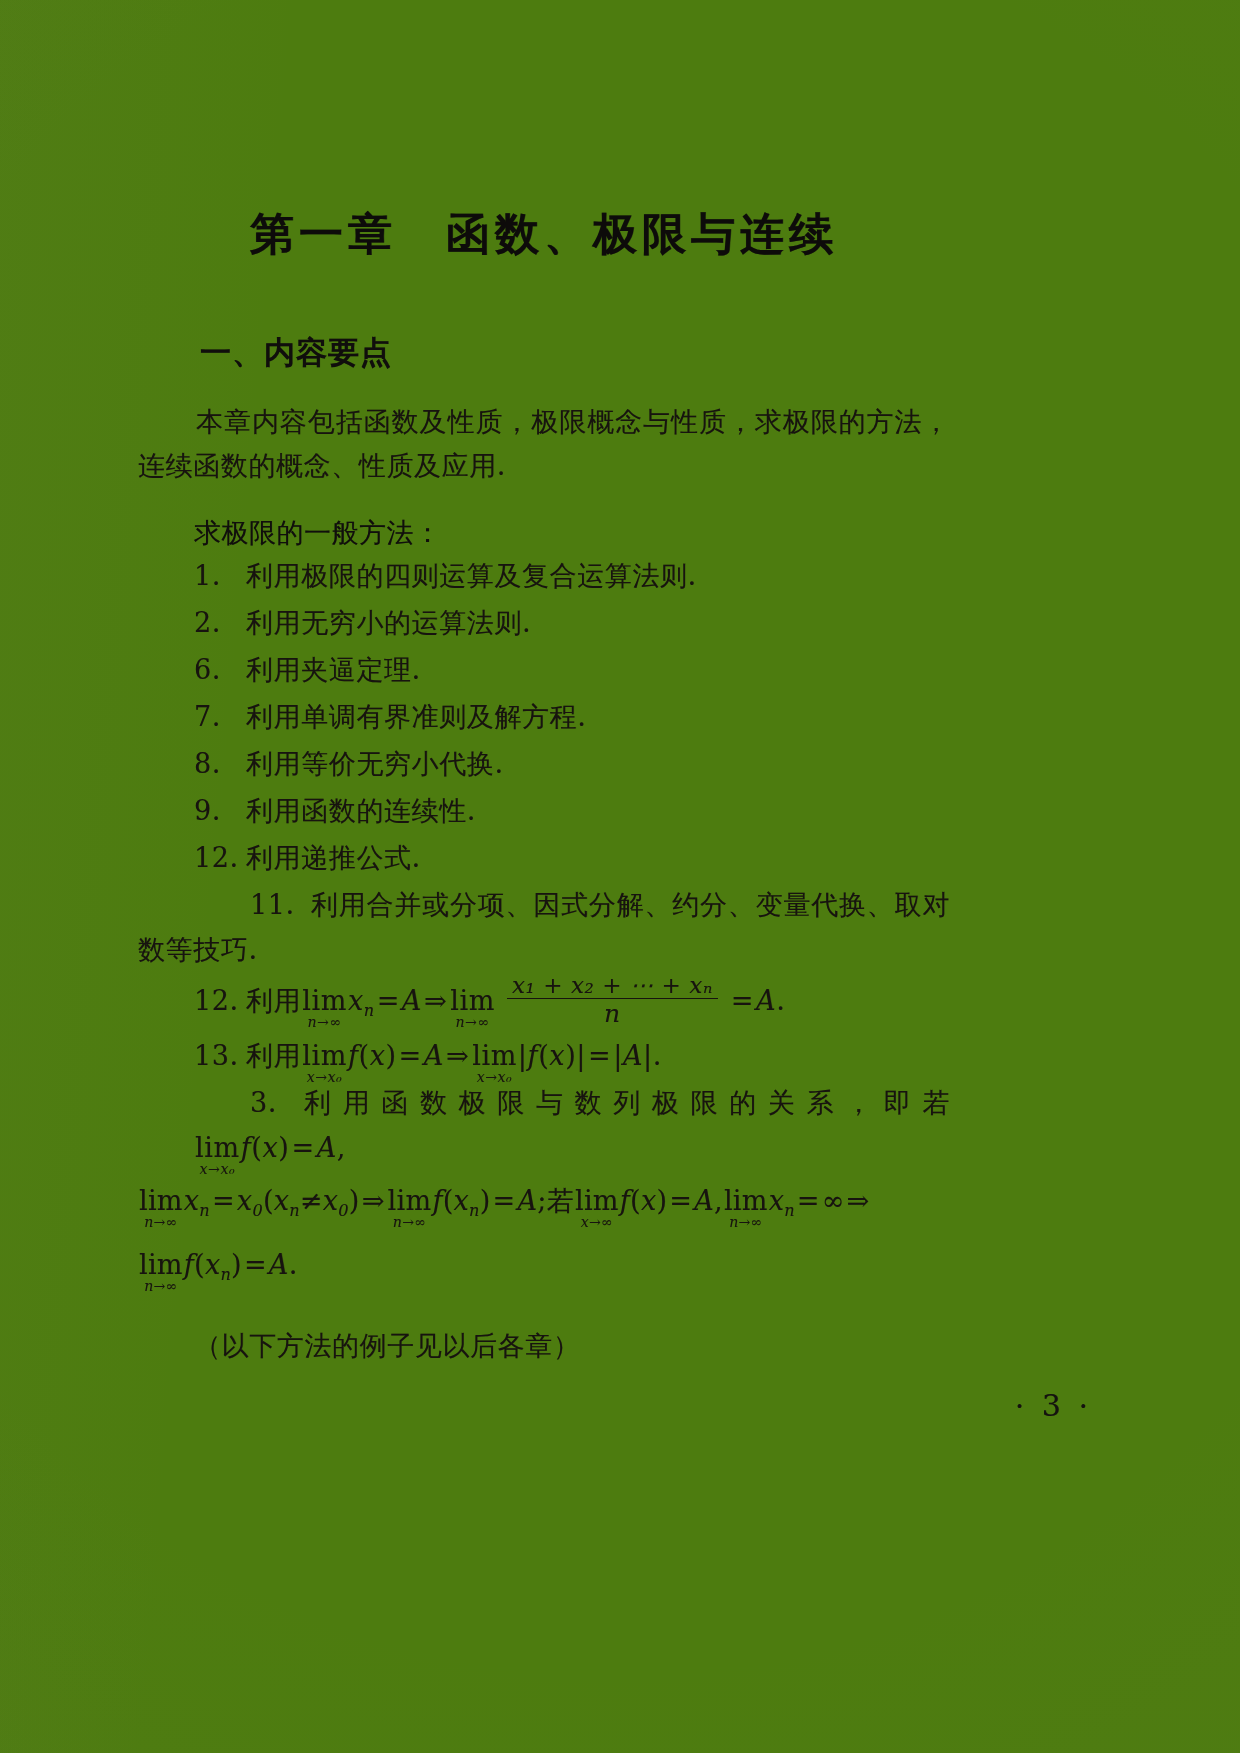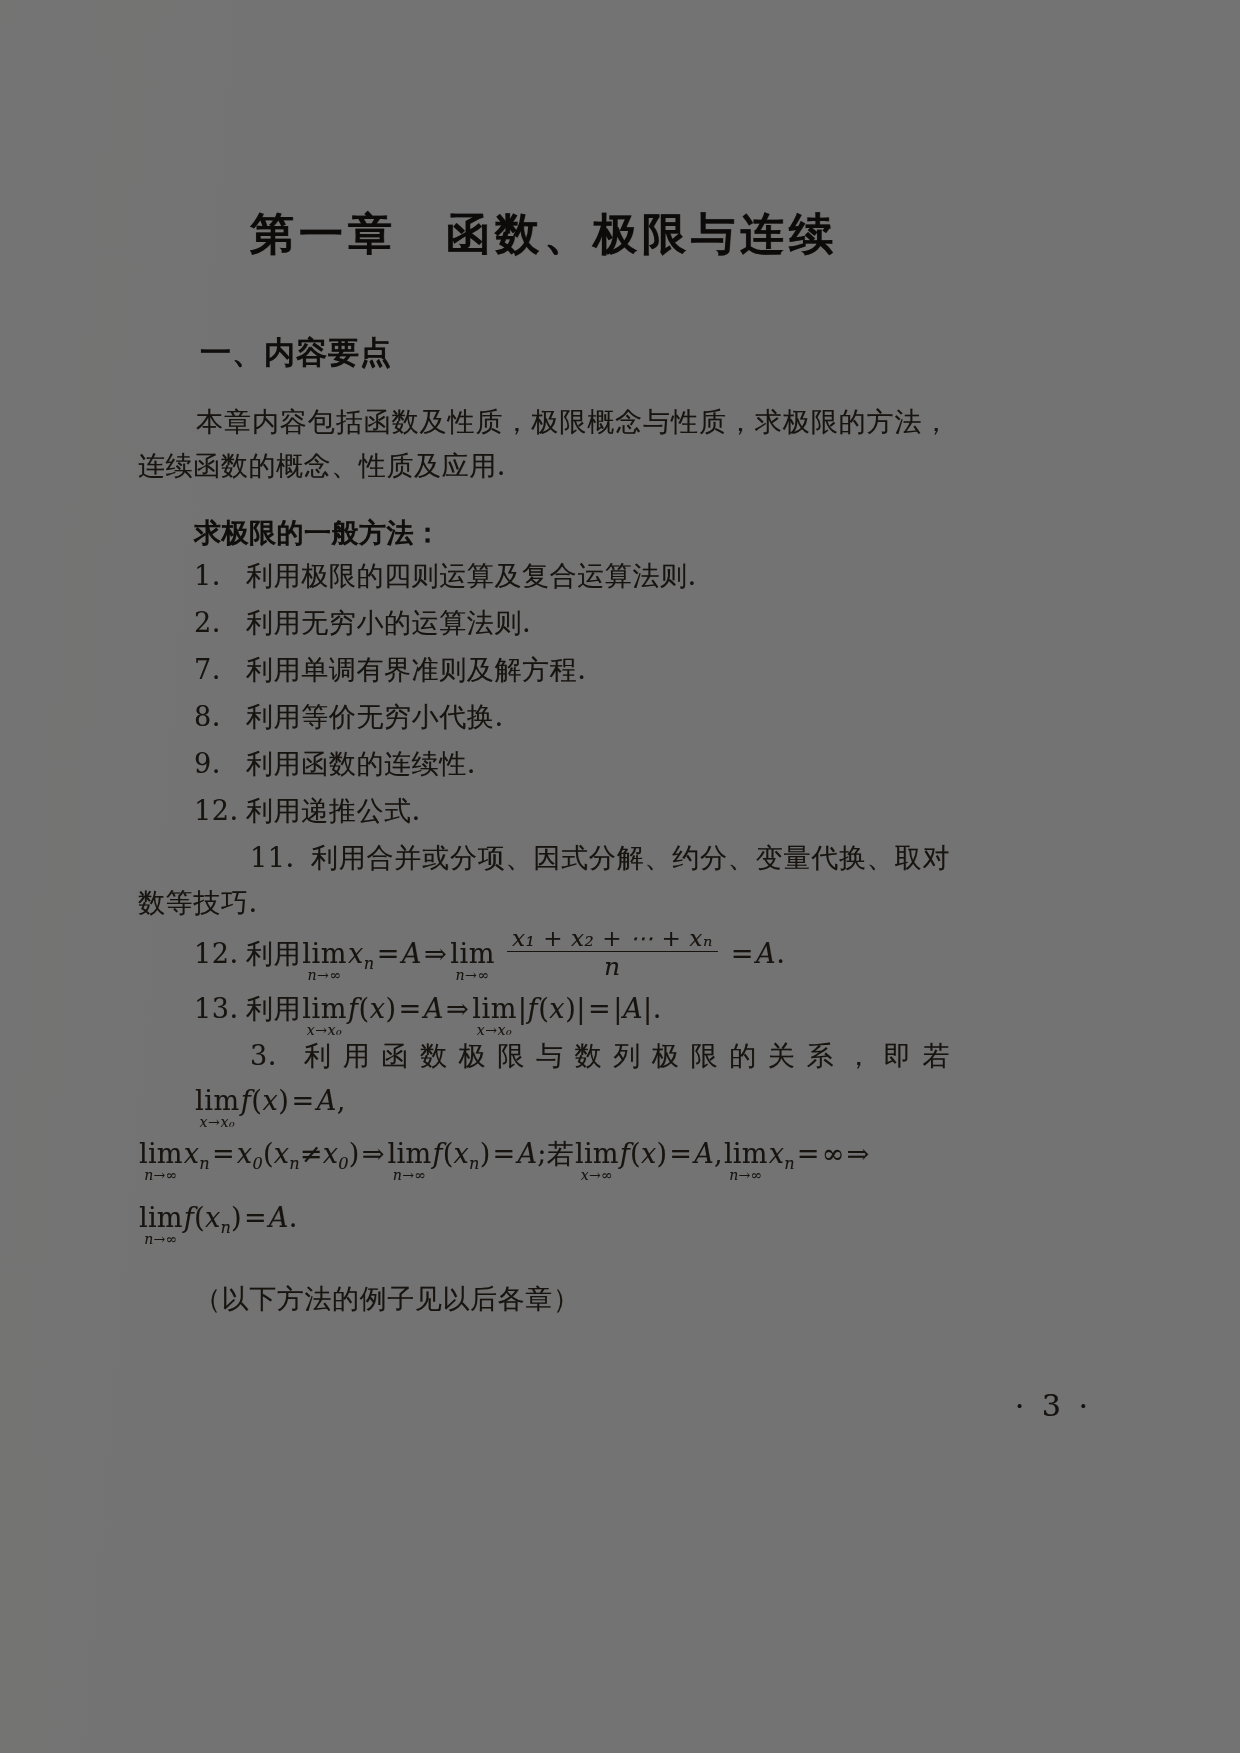--- a/index.html
+++ b/index.html
@@ -5,21 +5,21 @@
   html, body {
     margin: 0;
     padding: 0;
     background: #ffffff;
   }
 
   .page {
     position: relative;
     width: 1240px;
     height: 1753px;
-    background: #737373;
+    background: #4d7c0f;
     overflow: hidden;
     font-family: "DejaVu Serif", "Liberation Serif", serif;
     color: #14110f;
   }
 
   
   .scan-tint {
     position: absolute;
     inset: 0;
     background:
@@ -69,21 +69,21 @@
     text-align: justify;
     text-indent: 58px;
     color: #17130f;
     text-shadow: 0.3px 0 0 rgba(23,19,15,0.35);
   }
 
   .subhead {
     margin-top: 12px;
     margin-left: 56px;
     font-family: "DejaVu Sans", "Liberation Sans", sans-serif;
-    font-weight: 700;
+    font-weight: 400;
     font-size: 27px;
     letter-spacing: 0.5px;
     color: #100e0c;
     text-shadow: 0.35px 0 0 rgba(20,17,15,0.45);
   }
 
   ol.methods {
     list-style: none;
     margin: 0;
     padding: 0;
@@ -243,20 +243,23 @@
         <span class="num">1.</span><span>利用极限的四则运算及复合运算法则.</span>
       </li>
 
       <li class="simple">
         <span class="num">2.</span><span>利用无穷小的运算法则.</span>
       </li>
 
 
 
 
+      <li class="simple">
+        <span class="num">6.</span><span>利用夹逼定理.</span>
+      </li>
 
       <li class="simple">
         <span class="num">7.</span><span>利用单调有界准则及解方程.</span>
       </li>
 
       <li class="simple">
         <span class="num">8.</span><span>利用等价无穷小代换.</span>
       </li>
 
       <li class="simple">

